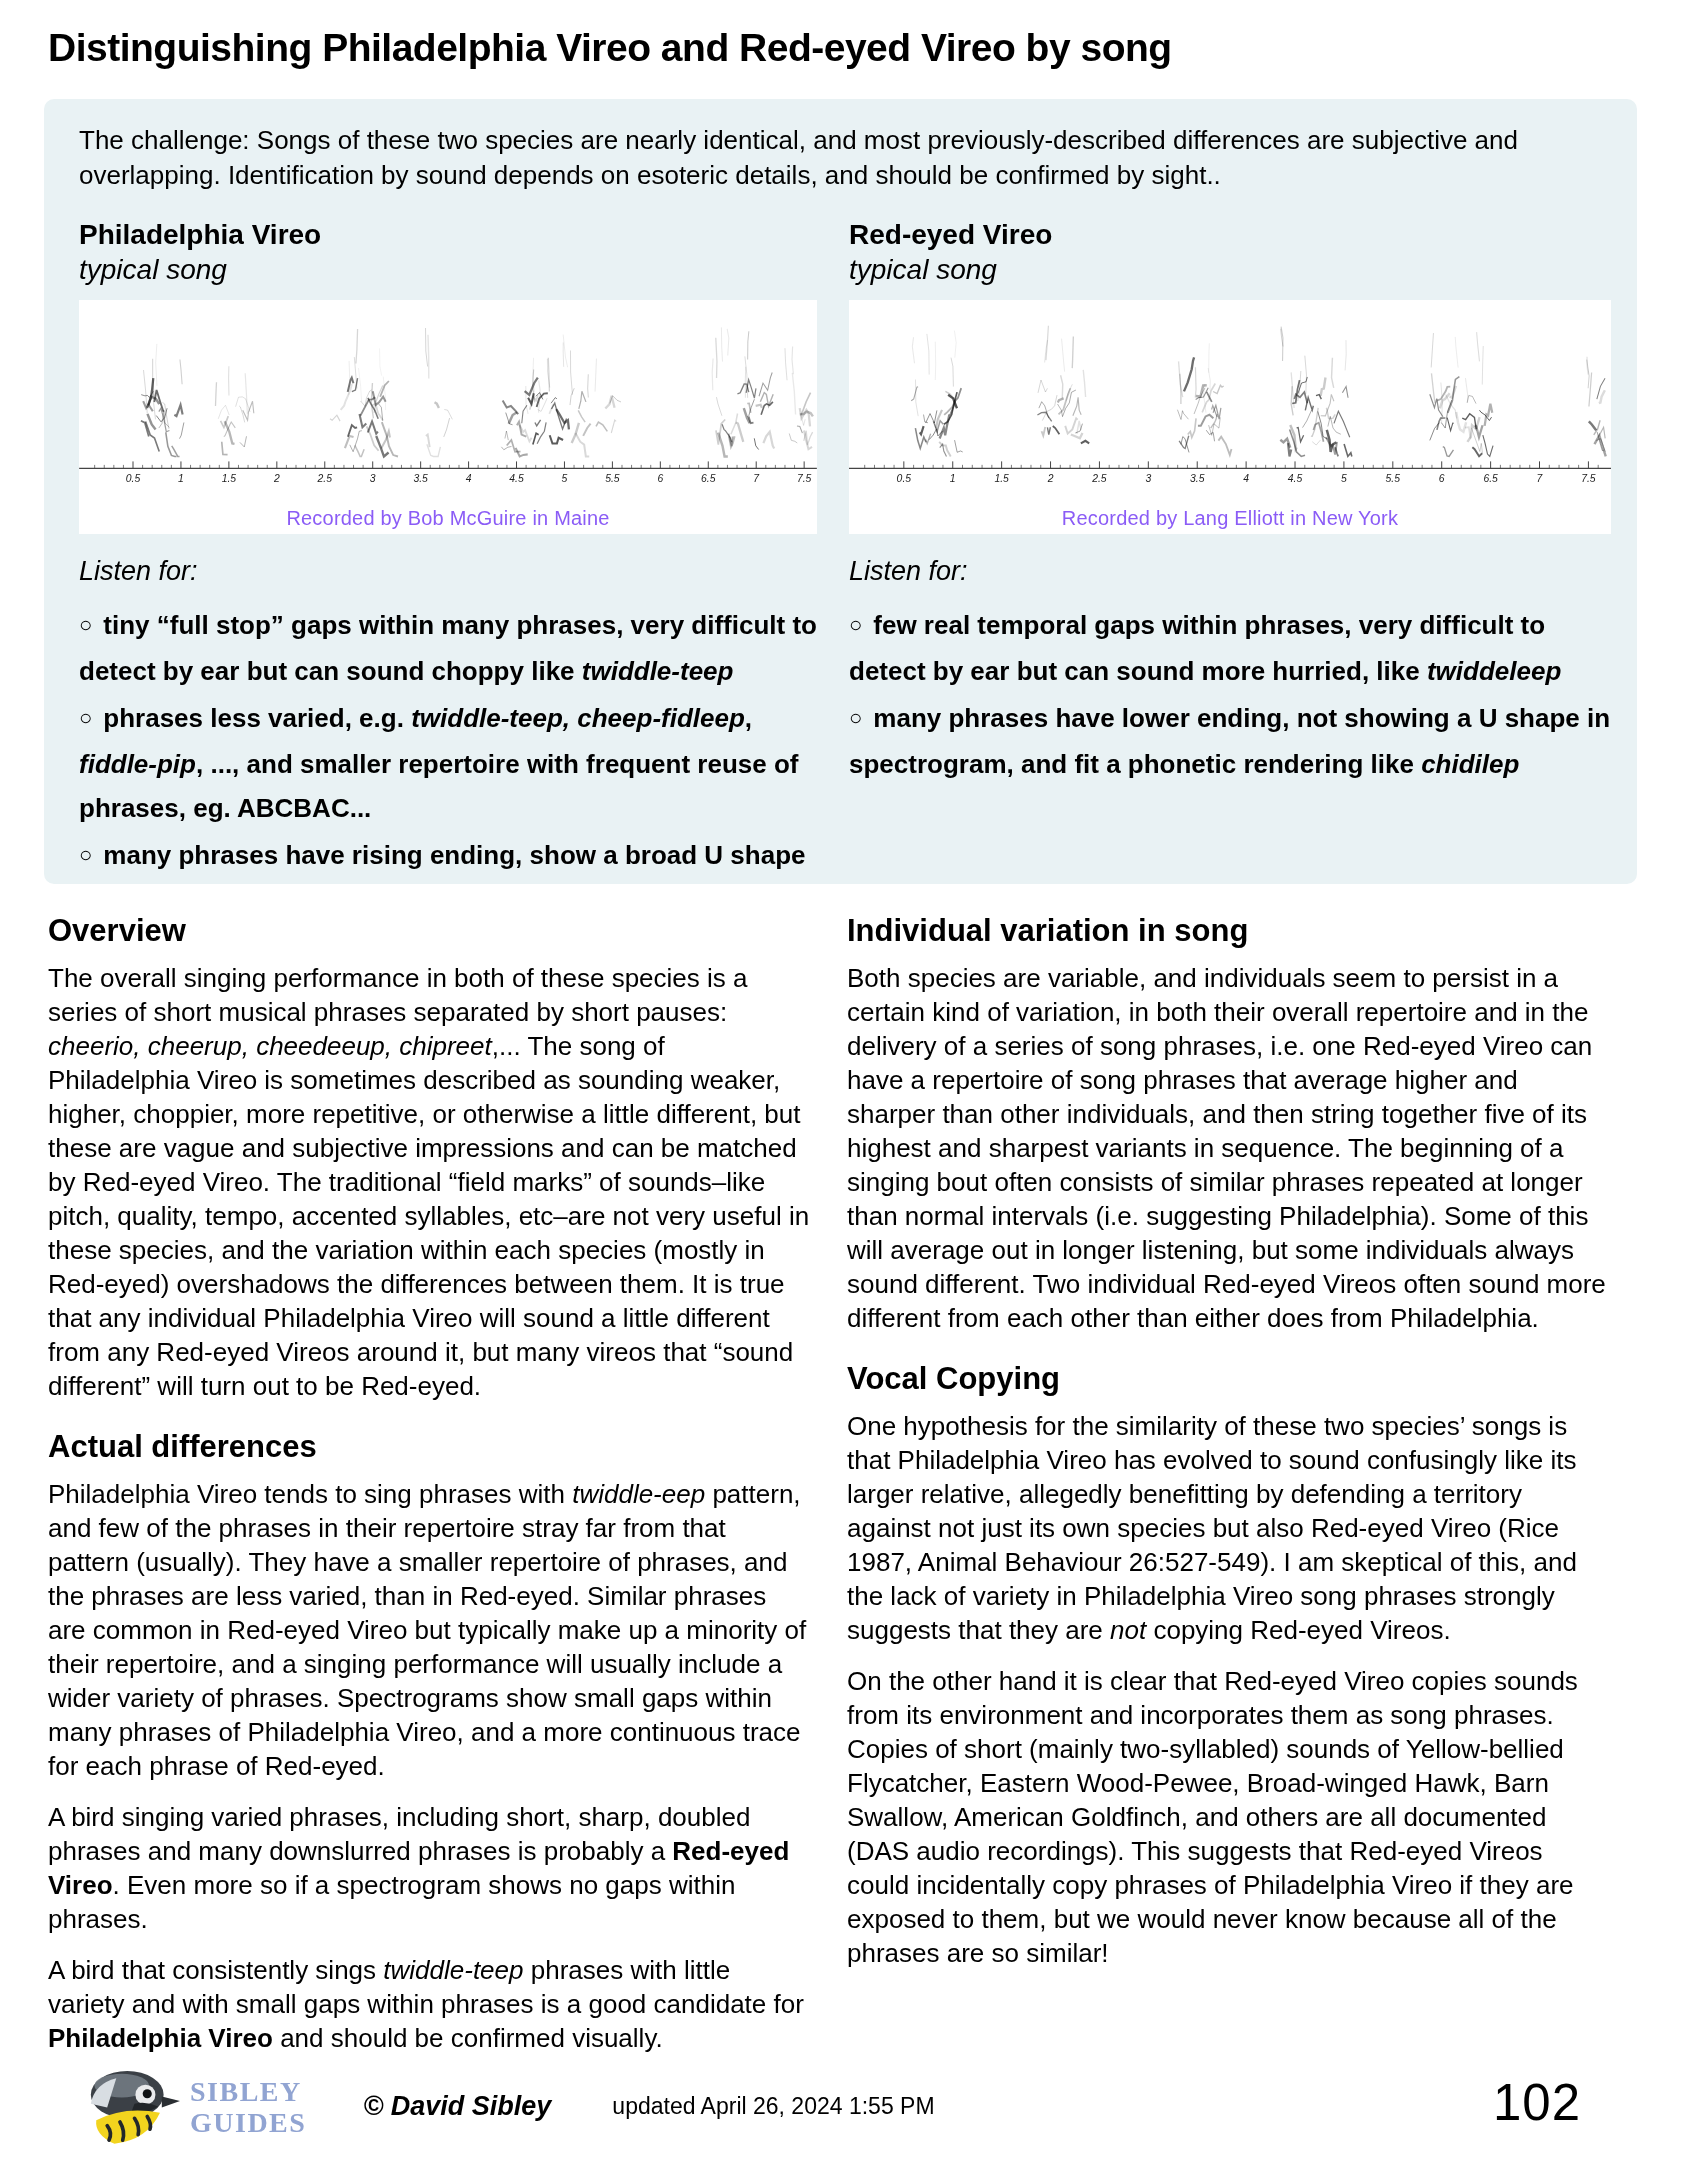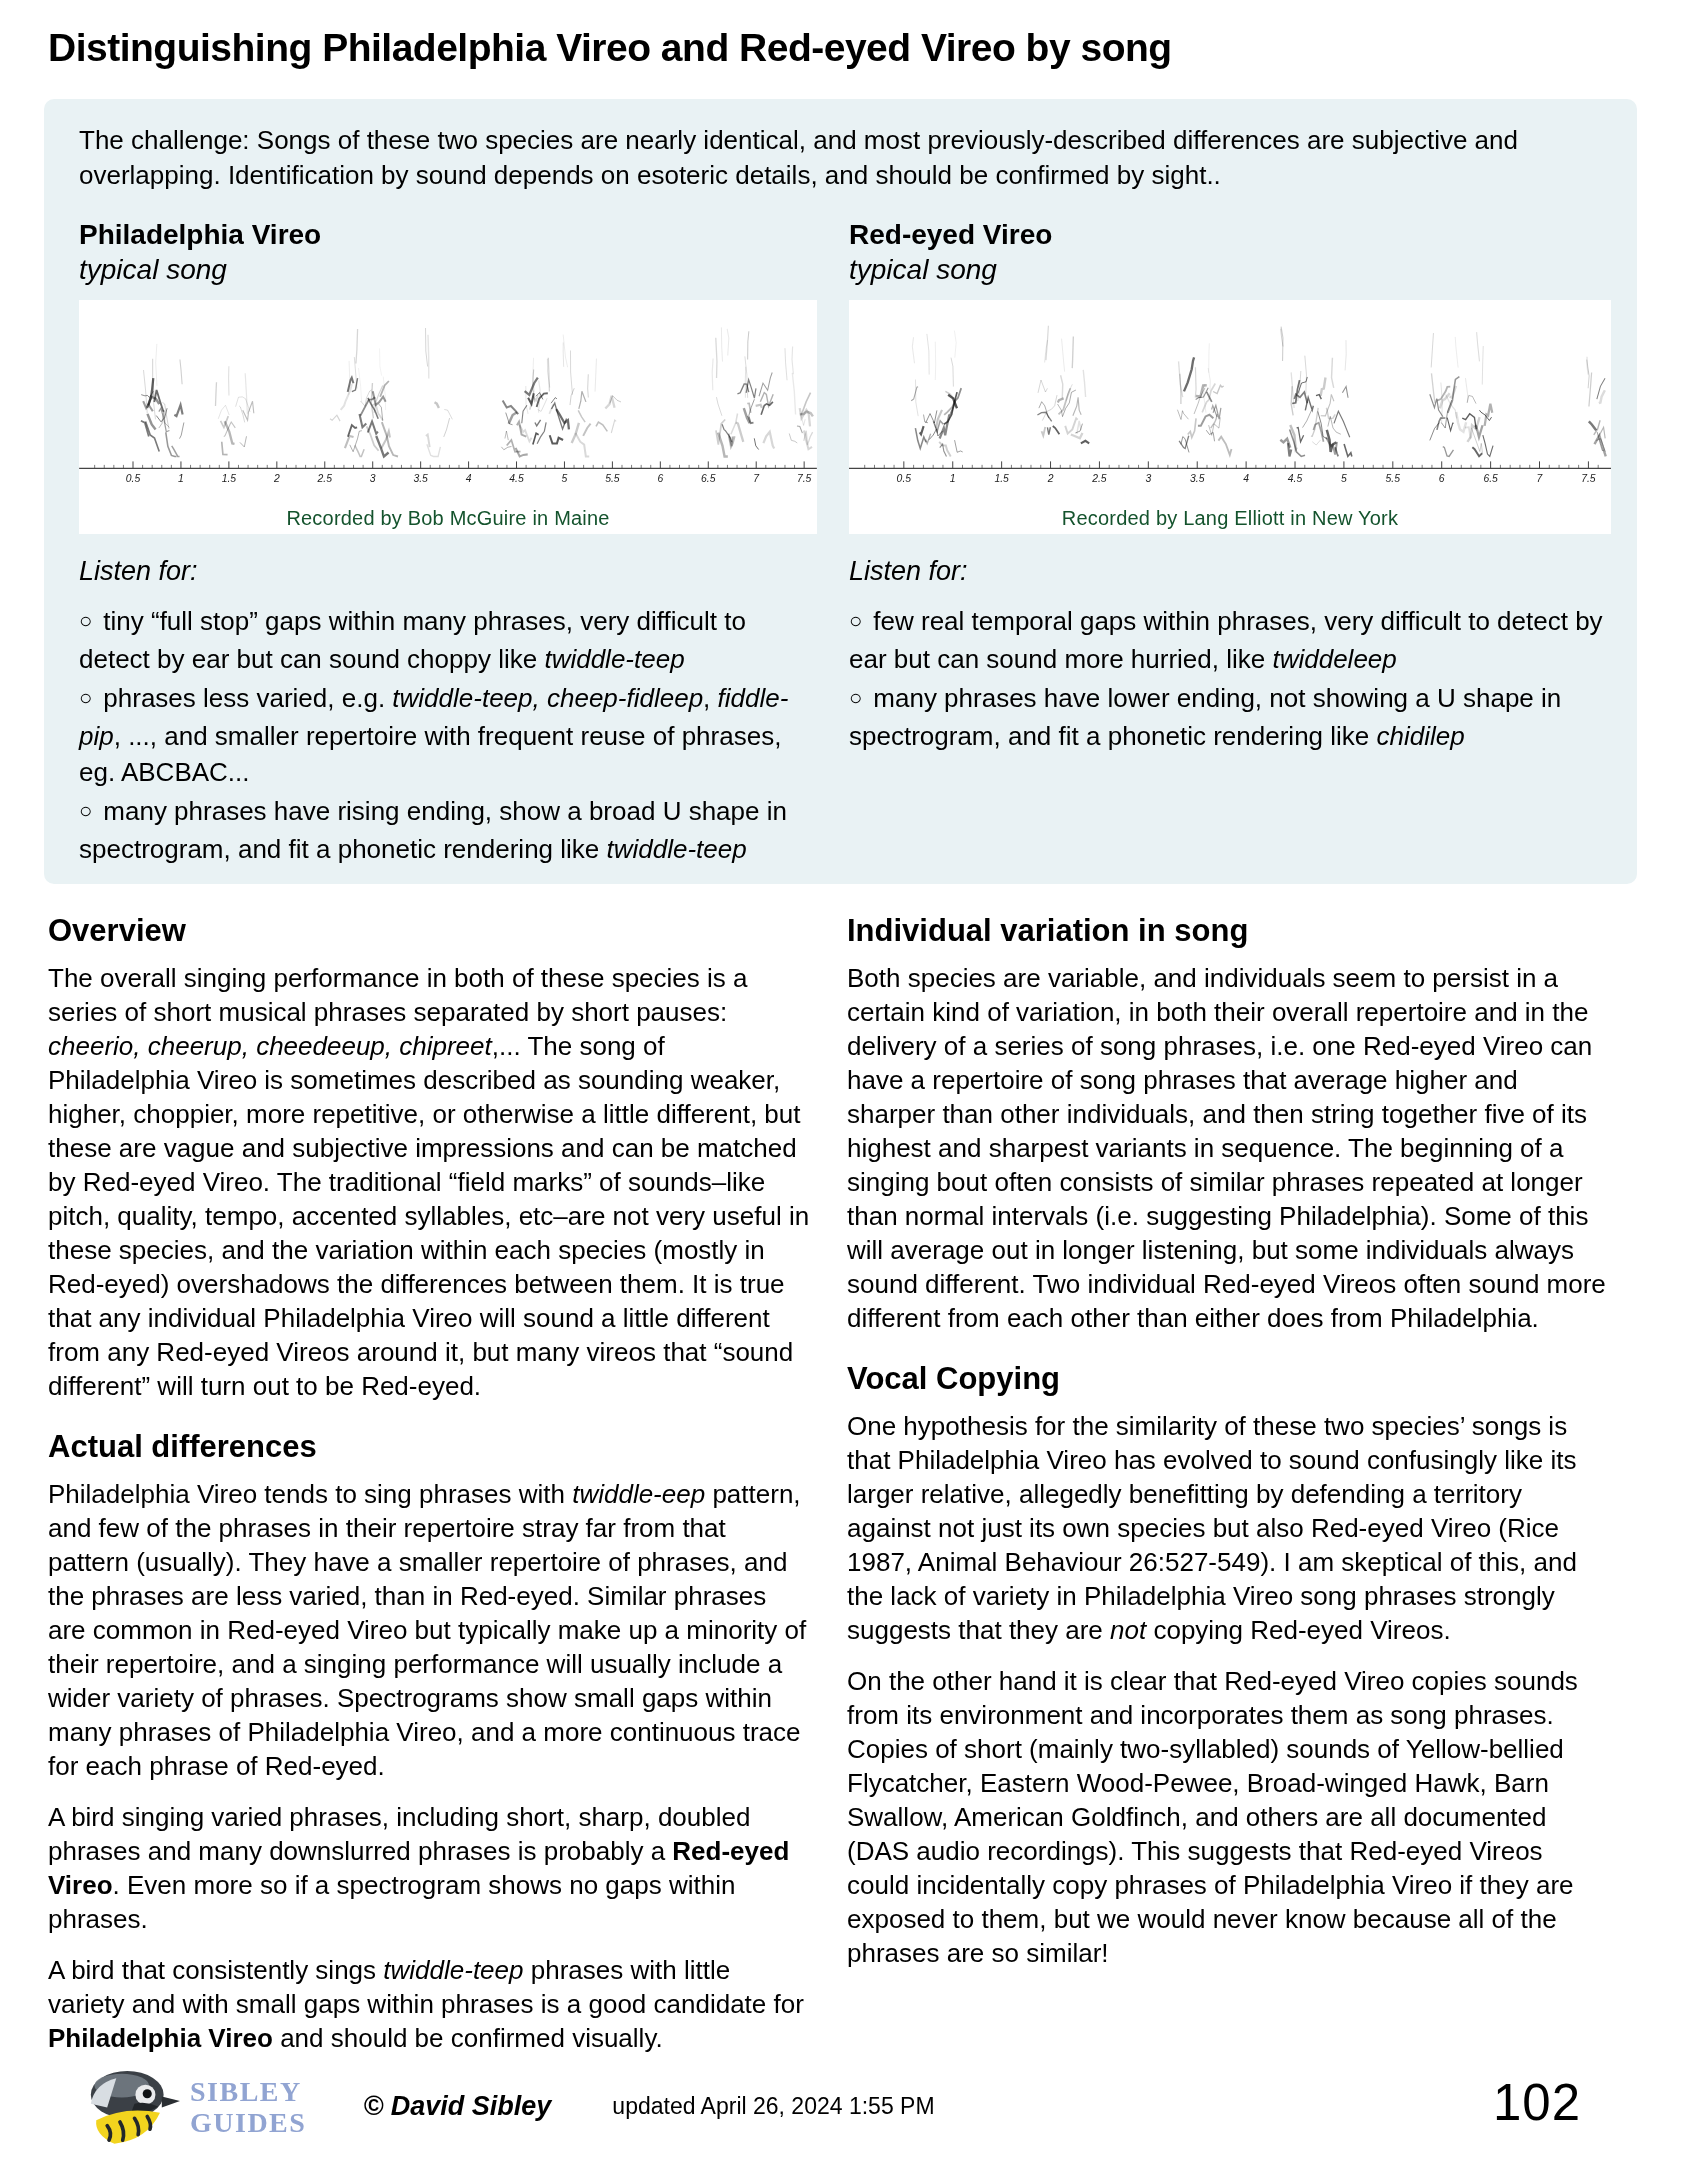--- a/index.html
+++ b/index.html
@@ -11,23 +11,23 @@
 
   .challenge-box{position:absolute;left:44px;top:99px;width:1586px;height:785px;
                  background:#e9f2f4;border-radius:10px;overflow:hidden;padding-left:7px;}
   .challenge{margin:24px 30px 0 28px;font-size:26px;line-height:35px;}
 
   .panel-row{display:grid;grid-template-columns:741px 762px;column-gap:29px;margin:26px 0 0 28px;}
   .panel h2{font-size:28px;margin:0;font-weight:bold;}
   .panel .subtitle{font-size:28px;font-style:italic;margin:3px 0 14px;}
   .specpanel{background:#ffffff;width:738px;padding-bottom:4px;}
   .specpanel.wide{width:762px;}
-  .spec-caption{font-size:20px;text-align:center;margin-top:0;color:#14532d;letter-spacing:0.2px;}
+  .spec-caption{font-size:20px;text-align:center;margin-top:0;color:#8b5cf6;letter-spacing:0.2px;}
   .listen{font-style:italic;font-size:27px;margin:22px 0 16px;}
-  .bullet{font-size:26px;line-height:36px;margin:0 0 3px;}
+  .bullet{font-size:26px;line-height:44px;margin:0 0 3px;font-weight:bold;}
   .bullet .marker{font-size:22px;margin-right:11px;position:relative;top:-2px;}
 
   .body-cols{position:absolute;left:48px;top:913px;width:1588px;
              display:grid;grid-template-columns:762px 762px;column-gap:37px;}
   .bcol h3{font-size:31px;margin:0 0 12px;font-weight:bold;}
   .bcol h3 + h3, .bcol p + h3{margin-top:26px;}
   .bp{font-size:26px;line-height:34px;margin:0 0 17px;}
 
   .footer{position:absolute;left:89px;top:2061px;height:91px;display:flex;align-items:center;}
   .logo{display:flex;align-items:center;}

